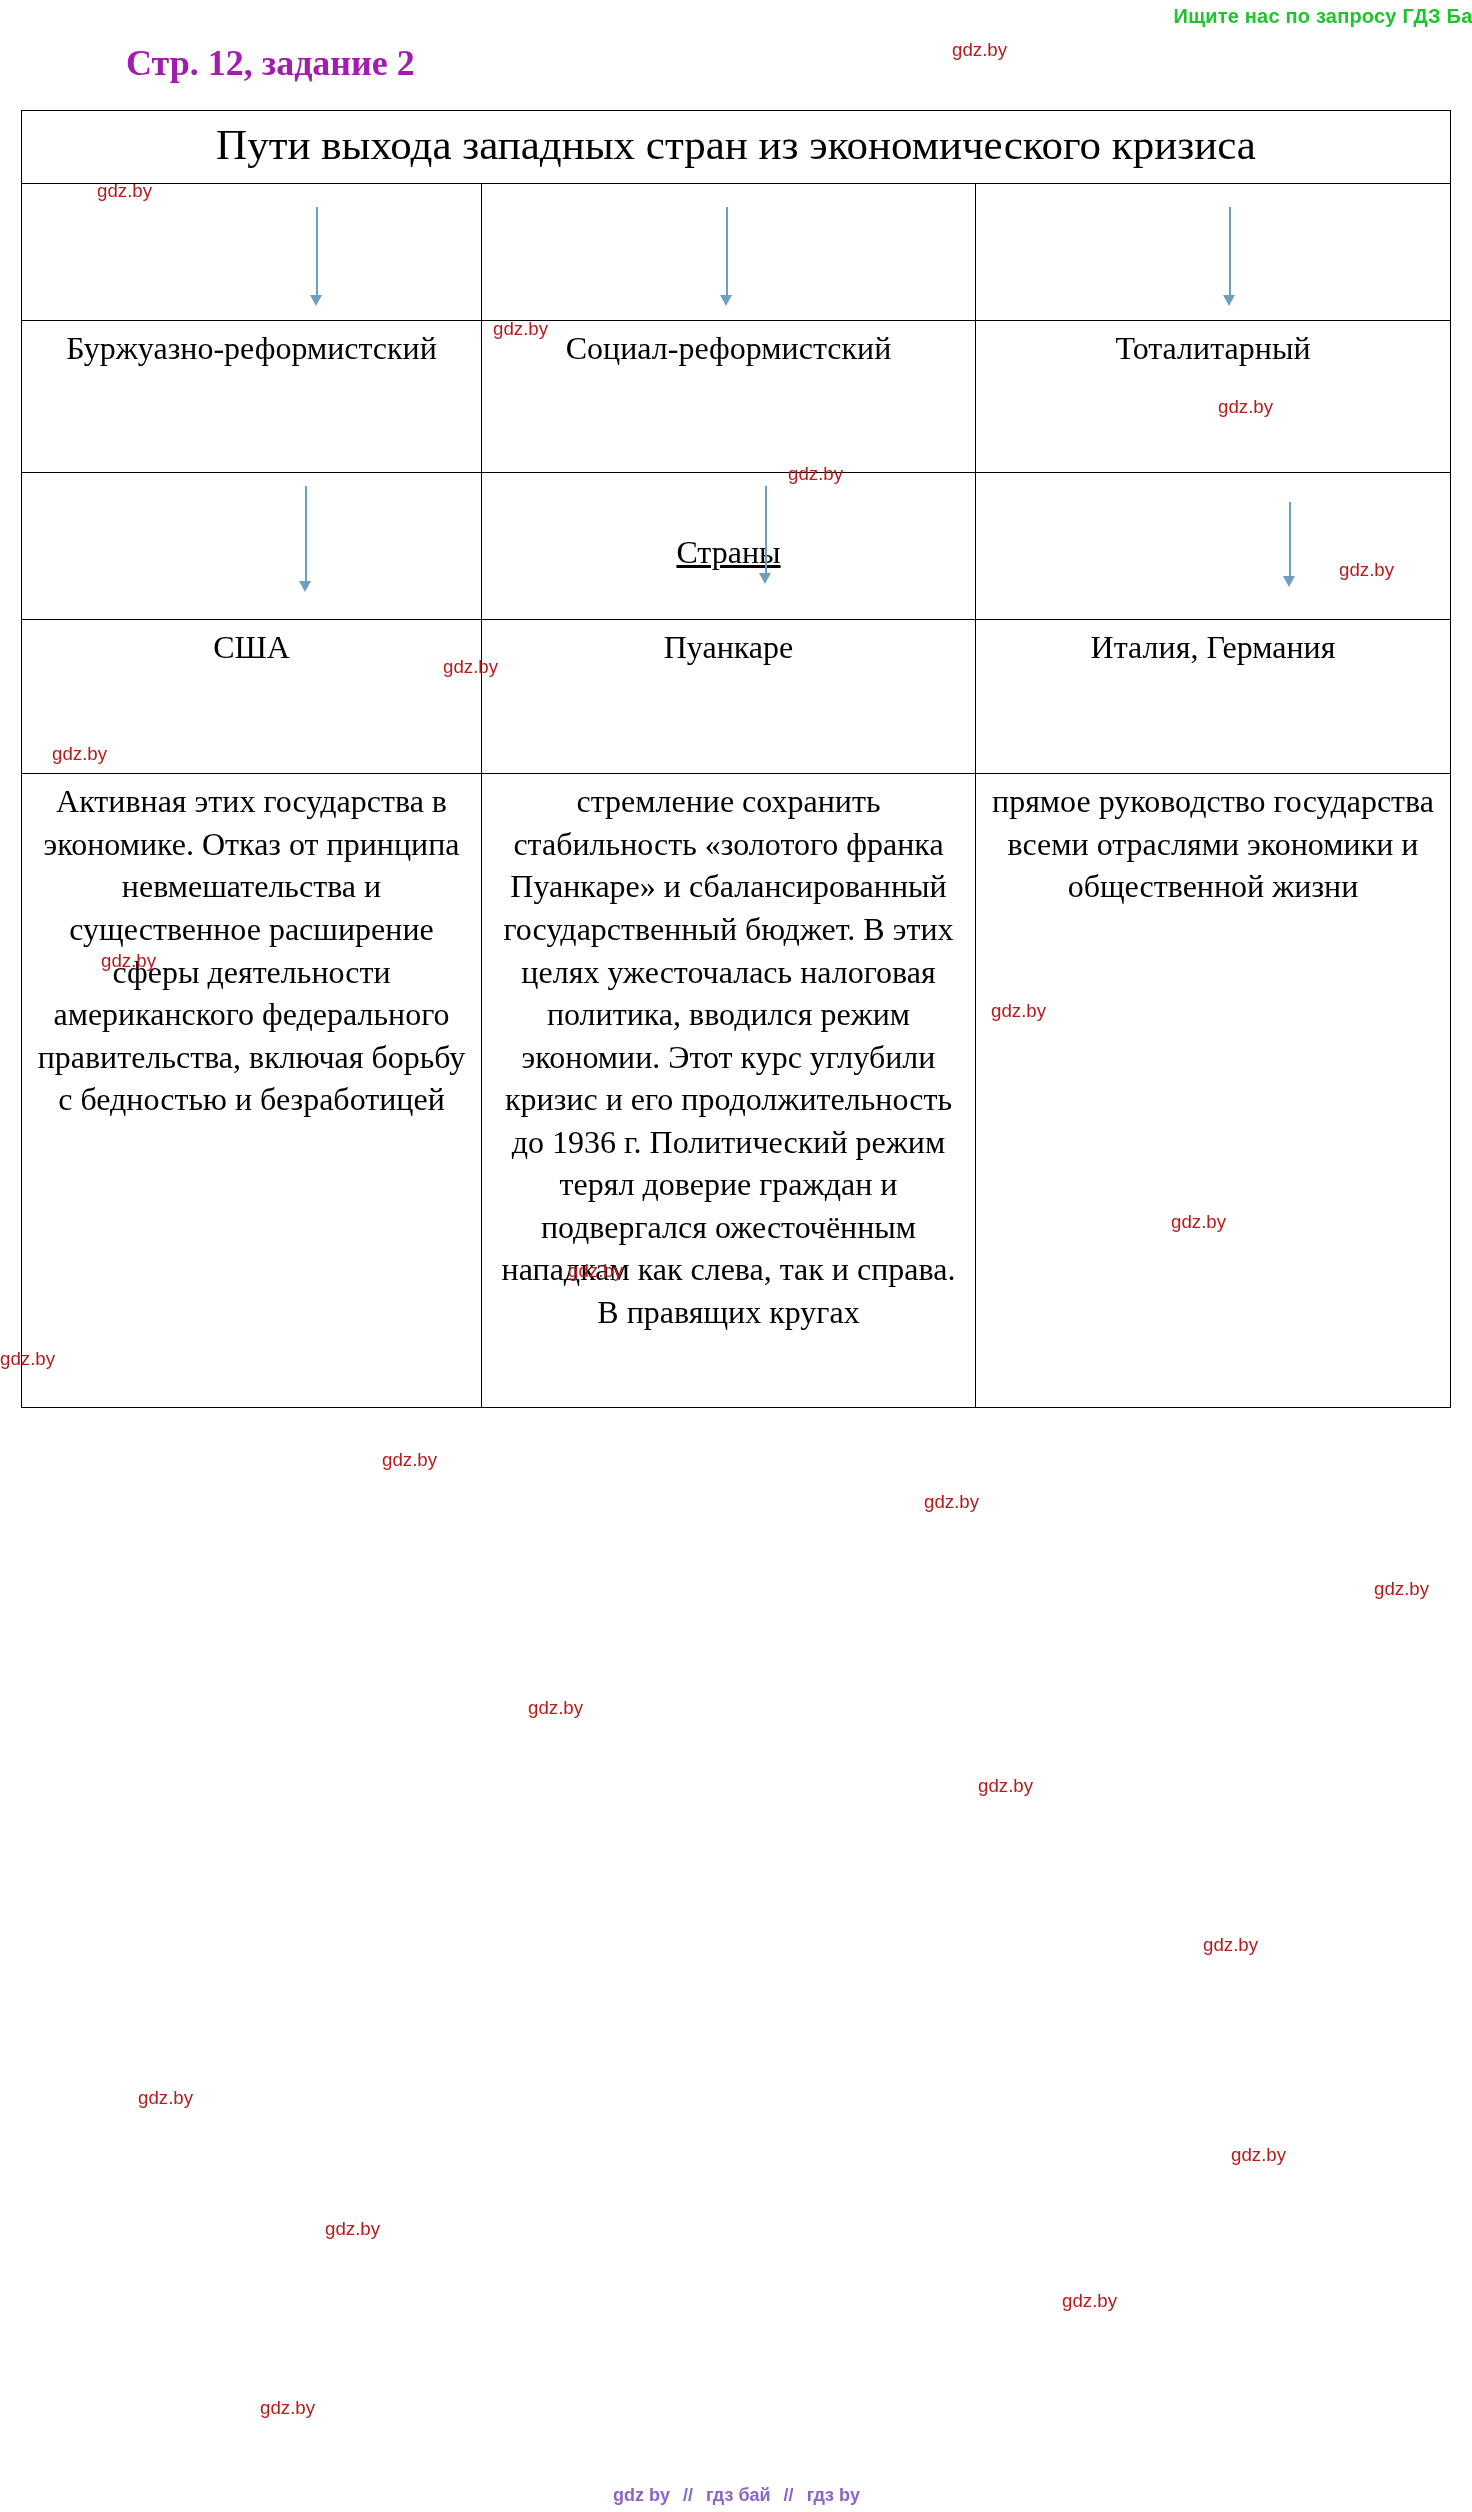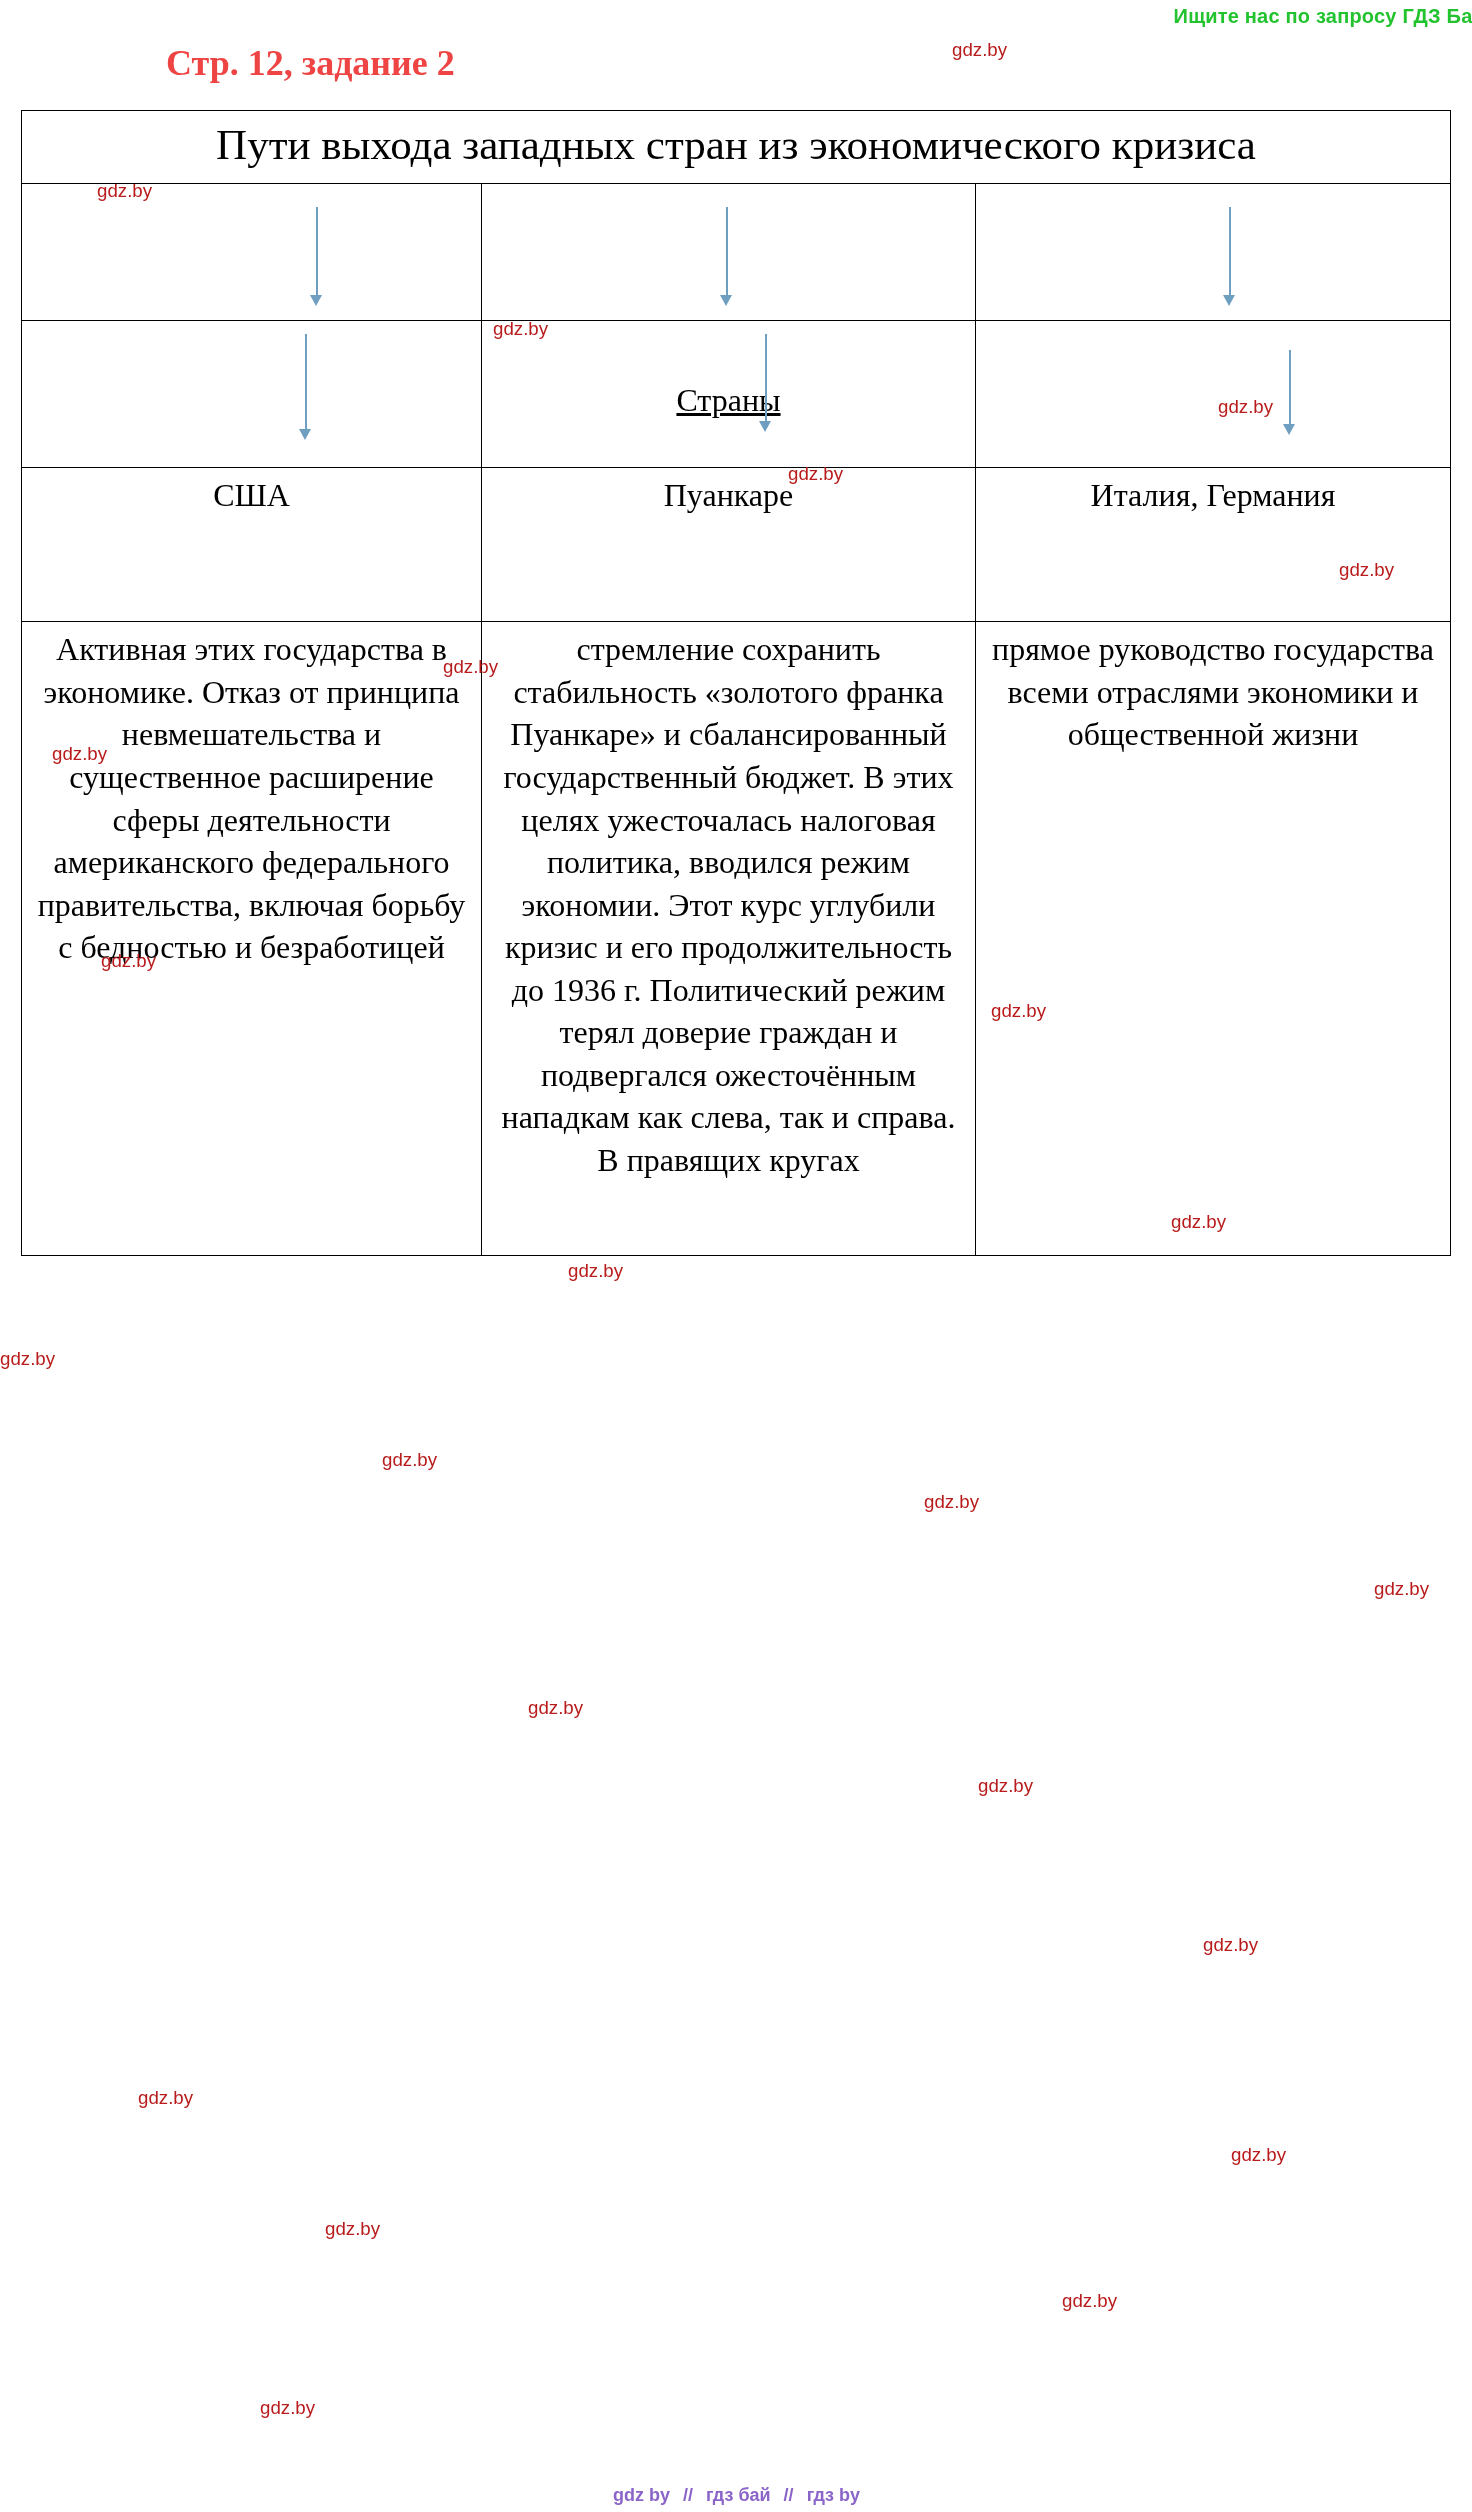--- a/index.html
+++ b/index.html
@@ -30,23 +30,22 @@
   }
 
   
   .page-heading {
     position: absolute;
     top: 42px;
     left: 126px;
     font-family: "Liberation Serif", "DejaVu Serif", serif;
     font-size: 36px;
     font-weight: bold;
-    color: #ef4444;
+    color: #a21caf;
     white-space: nowrap;
-    margin-left: 40px;
   }
 
   
   .scheme-table {
     position: absolute;
     top: 110px;
     left: 21px;
     width: 1429px;
     border-collapse: collapse;
     table-layout: fixed;
@@ -154,20 +153,31 @@
         <span class="arrow" style="left: 294px; top: 23px; height: 89px; background: rgb(111, 159, 192);"></span>
       </td>
       <td>
         <span class="arrow" style="left: 244px; top: 23px; height: 89px; background: rgb(111, 159, 192);"></span>
       </td>
       <td>
         <span class="arrow" style="left: 253px; top: 23px; height: 89px; background: rgb(111, 159, 192);"></span>
       </td>
     </tr>
 
+    <tr class="row-names">
+      <td>
+        <div class="cell-body">Буржуазно-реформистский</div>
+      </td>
+      <td>
+        <div class="cell-body">Социал-реформистский</div>
+      </td>
+      <td>
+        <div class="cell-body">Тоталитарный</div>
+      </td>
+    </tr>
 
     <tr class="row-arrows2">
       <td>
         <span class="arrow" style="left: 283px; top: 13px; height: 96px; background: rgb(111, 159, 192);"></span>
       </td>
       <td>
         <span class="arrow" style="left: 283px; top: 13px; height: 88px; background: rgb(111, 159, 192);"></span>
         <div class="cell-body" style="padding-top:58px;">Страны</div>
       </td>
       <td>

